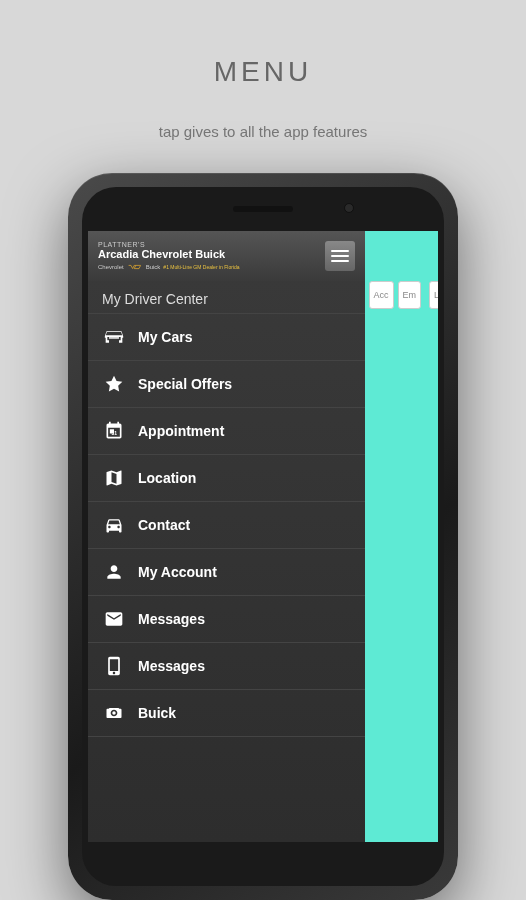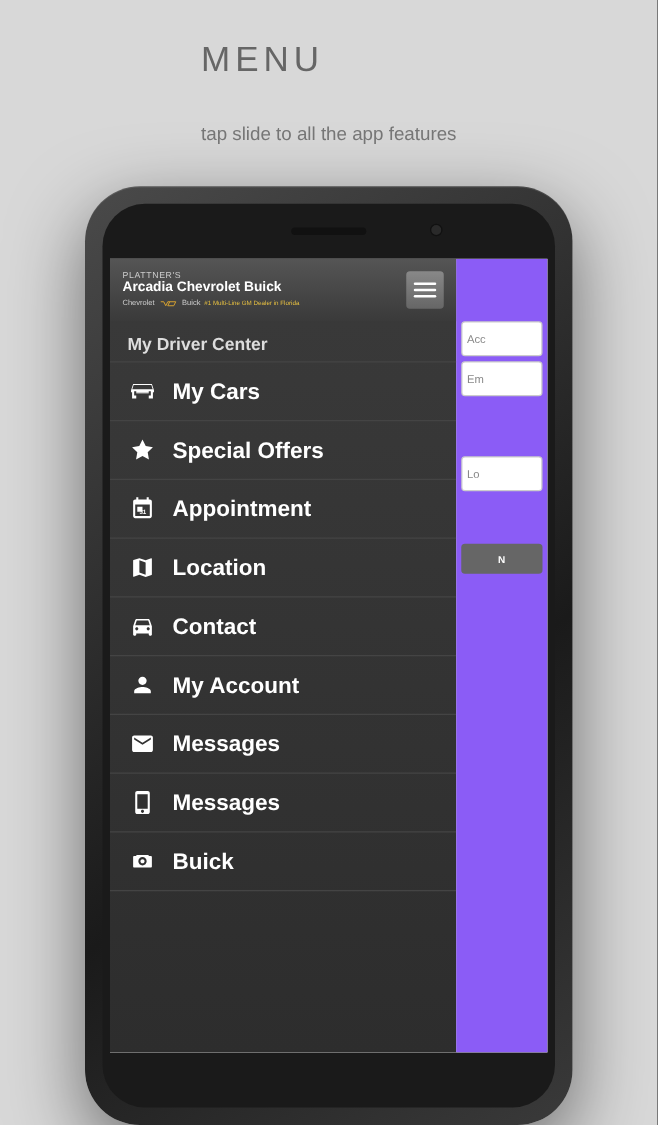--- a/index.html
+++ b/index.html
@@ -9,21 +9,23 @@
       height: 900px;
       background: #d8d8d8;
       font-family: 'Arial', sans-serif;
       display: flex;
       flex-direction: column;
       align-items: center;
       overflow: hidden;
     }
 
     .top-section {
+      text-align: center;
       padding: 32px 20px 20px;
+      margin-top: 24px;
     }
 
     .menu-title {
       font-size: 28px;
       font-weight: 300;
       color: #666;
       letter-spacing: 4px;
       margin-bottom: 10px;
     }
 
@@ -173,21 +175,21 @@
       width: 18px;
       height: 2px;
       background: #fff;
       border-radius: 1px;
     }
 
     
     .driver-center-label {
       padding: 10px 14px 6px;
       font-size: 14px;
-      font-weight: bold;
+      font-weight: normal;
       color: #ddd;
       border-bottom: 1px solid #444;
     }
 
     
     .menu-items {
       flex: 1;
       overflow: hidden;
     }
 
@@ -205,31 +207,31 @@
       height: 24px;
       flex-shrink: 0;
       display: flex;
       align-items: center;
       justify-content: center;
       color: #fff;
       font-size: 16px;
     }
 
     .menu-item-label {
-      font-size: 18px;
+      font-size: 14px;
       font-weight: 600;
       color: #fff;
     }
 
     
     .right-panel {
       flex: 1;
-      background: #8b5cf6;
-      display: flex;
-      flex-direction: column;
+      background: #5eead4;
+      display: flex;
+      flex-direction: row;
       padding-top: 50px;
       padding-left: 4px;
       padding-right: 4px;
       gap: 4px;
     }
 
     .right-field {
       background: #e8e8e8;
       border: 1px solid #ccc;
       border-radius: 3px;
@@ -270,21 +272,21 @@
     }
 
   </style>
 </head>
 <body>
 
 <div class="top-section">
   <div class="menu-title">MENU</div>
   <div class="menu-subtitle">
     <br>
-    <span>tap slide to all the app features</span>
+    <span>tap gives to all the app features</span>
   </div>
 </div>
 
 <div class="phone-wrapper">
   <div class="phone-outer">
     <div class="phone-inner">
 
       <div class="phone-speaker"></div>
       <div class="phone-camera"></div>
 

